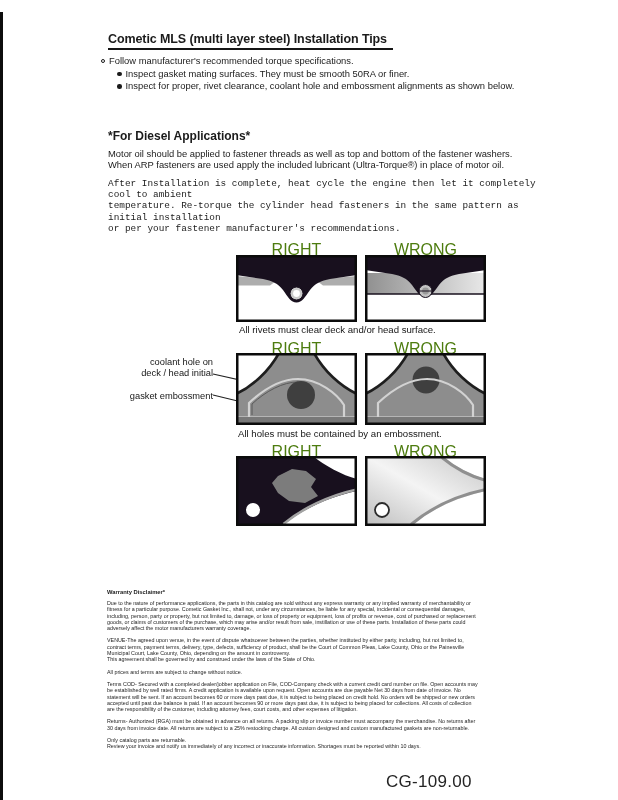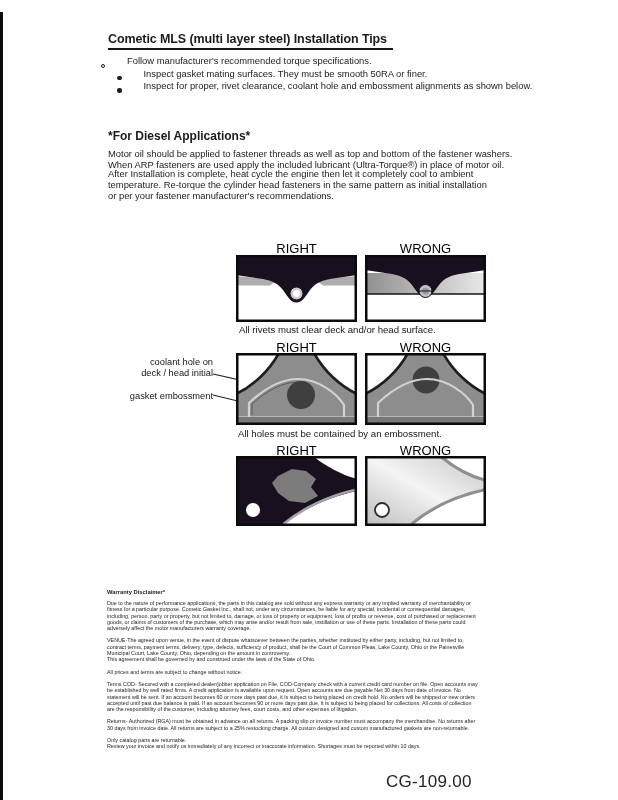--- a/index.html
+++ b/index.html
@@ -13,30 +13,30 @@
   html,body{background:#fff;}
   body{font-family:"Liberation Sans", sans-serif;color:var(--text);}
   .page{position:relative;width:550px;height:800px;background:#fff;overflow:hidden;margin-top:12px;}
   .edge{position:absolute;left:0;top:0;width:3px;height:800px;background:#0d0d0d;}
 
   .title{position:absolute;left:108px;top:20px;font-size:12.5px;font-weight:bold;
          letter-spacing:-0.1px;border-bottom:2px solid #161616;padding:0 6px 2px 0;}
 
   .bullets{position:absolute;left:101px;top:43px;width:460px;list-style:none;
            font-size:9.4px;line-height:12.6px;}
-  .b{display:flex;gap:22px;align-items:flex-end;}
+  .b{display:flex;gap:4px;align-items:flex-start;}
   .ob{width:4px;height:4px;border:1px solid #1b1b1b;border-radius:50%;margin-top:4px;flex:none;}
   .fb{width:4.5px;height:4.5px;background:#1b1b1b;border-radius:50%;margin-top:4px;flex:none;}
   .sub{margin-left:16px;}
 
   .h2{position:absolute;left:108px;top:117px;font-size:12px;font-weight:bold;}
   .p{position:absolute;left:108px;width:432px;font-size:9.4px;line-height:11.2px;white-space:pre-line;}
-  #p1{top:136px;} #p2{top:156px;} #note{top:206px;}
-
-  .dg-label{position:absolute;width:121px;text-align:center;font-size:13px;color:#000000;}
+  #p1{top:136px;} #p2{top:166px;font-family:Liberation Mono, monospace;} #note{top:206px;}
+
+  .dg-label{position:absolute;width:121px;text-align:center;font-size:16px;color:#4d7c0f;}
   .col1{left:236px;} .col2{left:365px;}
   .r1l{top:229px;} .r2l{top:328px;} .r3l{top:431px;}
   .dbox{position:absolute;width:121px;line-height:0;}
   .r1b{top:243px;} .r2b{top:341px;} .r3b{top:444px;}
   .dbox svg{display:block;}
 
   .caption{position:absolute;font-size:9.6px;line-height:11.5px;color:#161616;white-space:pre-line;}
   #cap1{left:239px;top:312px;} #cap2{left:238px;top:416px;} #cap3{left:236px;top:515px;}
 
   .side-label{position:absolute;left:99px;width:114px;text-align:right;

